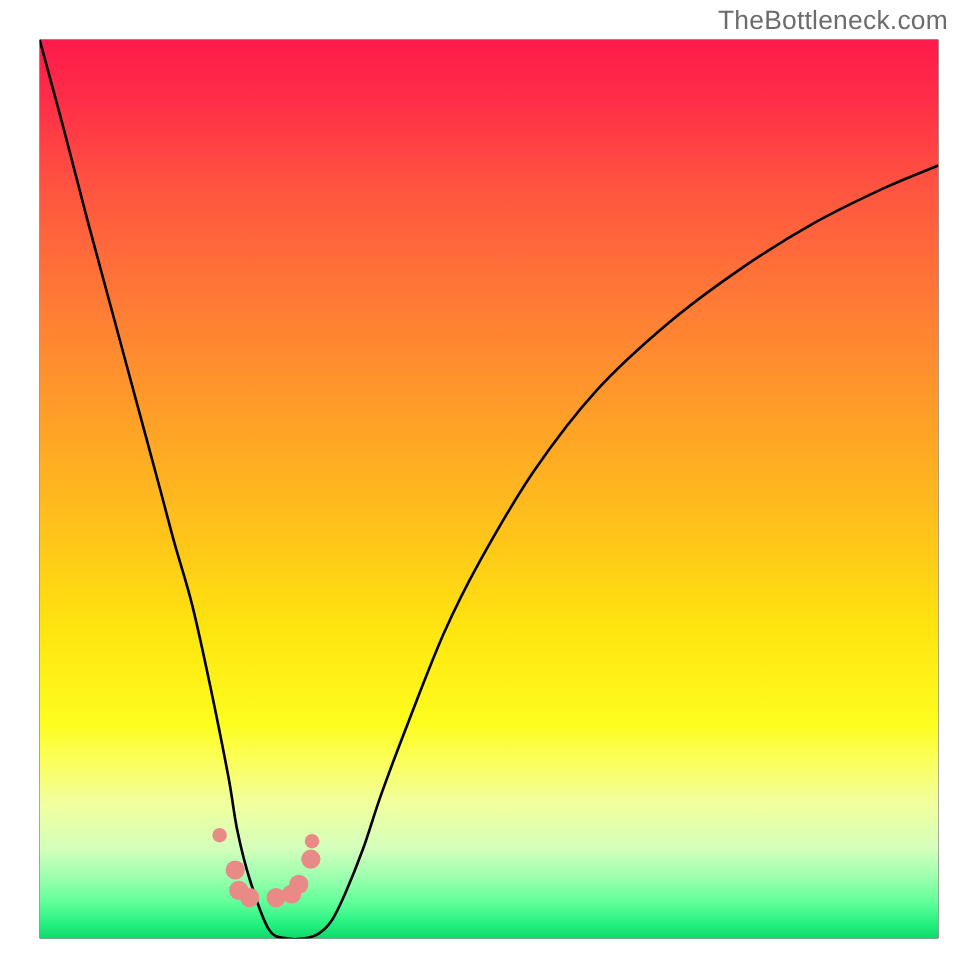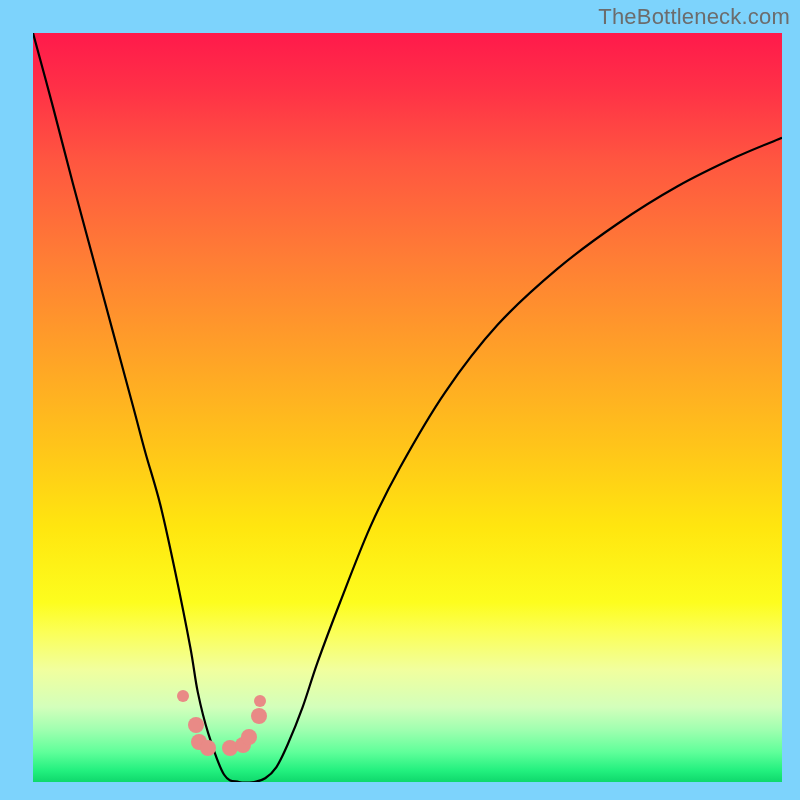--- a/index.html
+++ b/index.html
@@ -8,21 +8,21 @@
     width: 800px;
     height: 800px;
     overflow: hidden;
     background: #000;
     font-family: Arial, Helvetica, sans-serif;
   }
   .frame {
     position: absolute;
     left: 0; top: 0;
     width: 800px; height: 800px;
-    background: #7dd3fc;
+    background: #ffffff;
   }
   .plot {
     position: absolute;
     background: #000;
   }
   .gradient {
     position: absolute;
     left: 0; top: 0; right: 0; bottom: 0;
   }
   .watermark {

